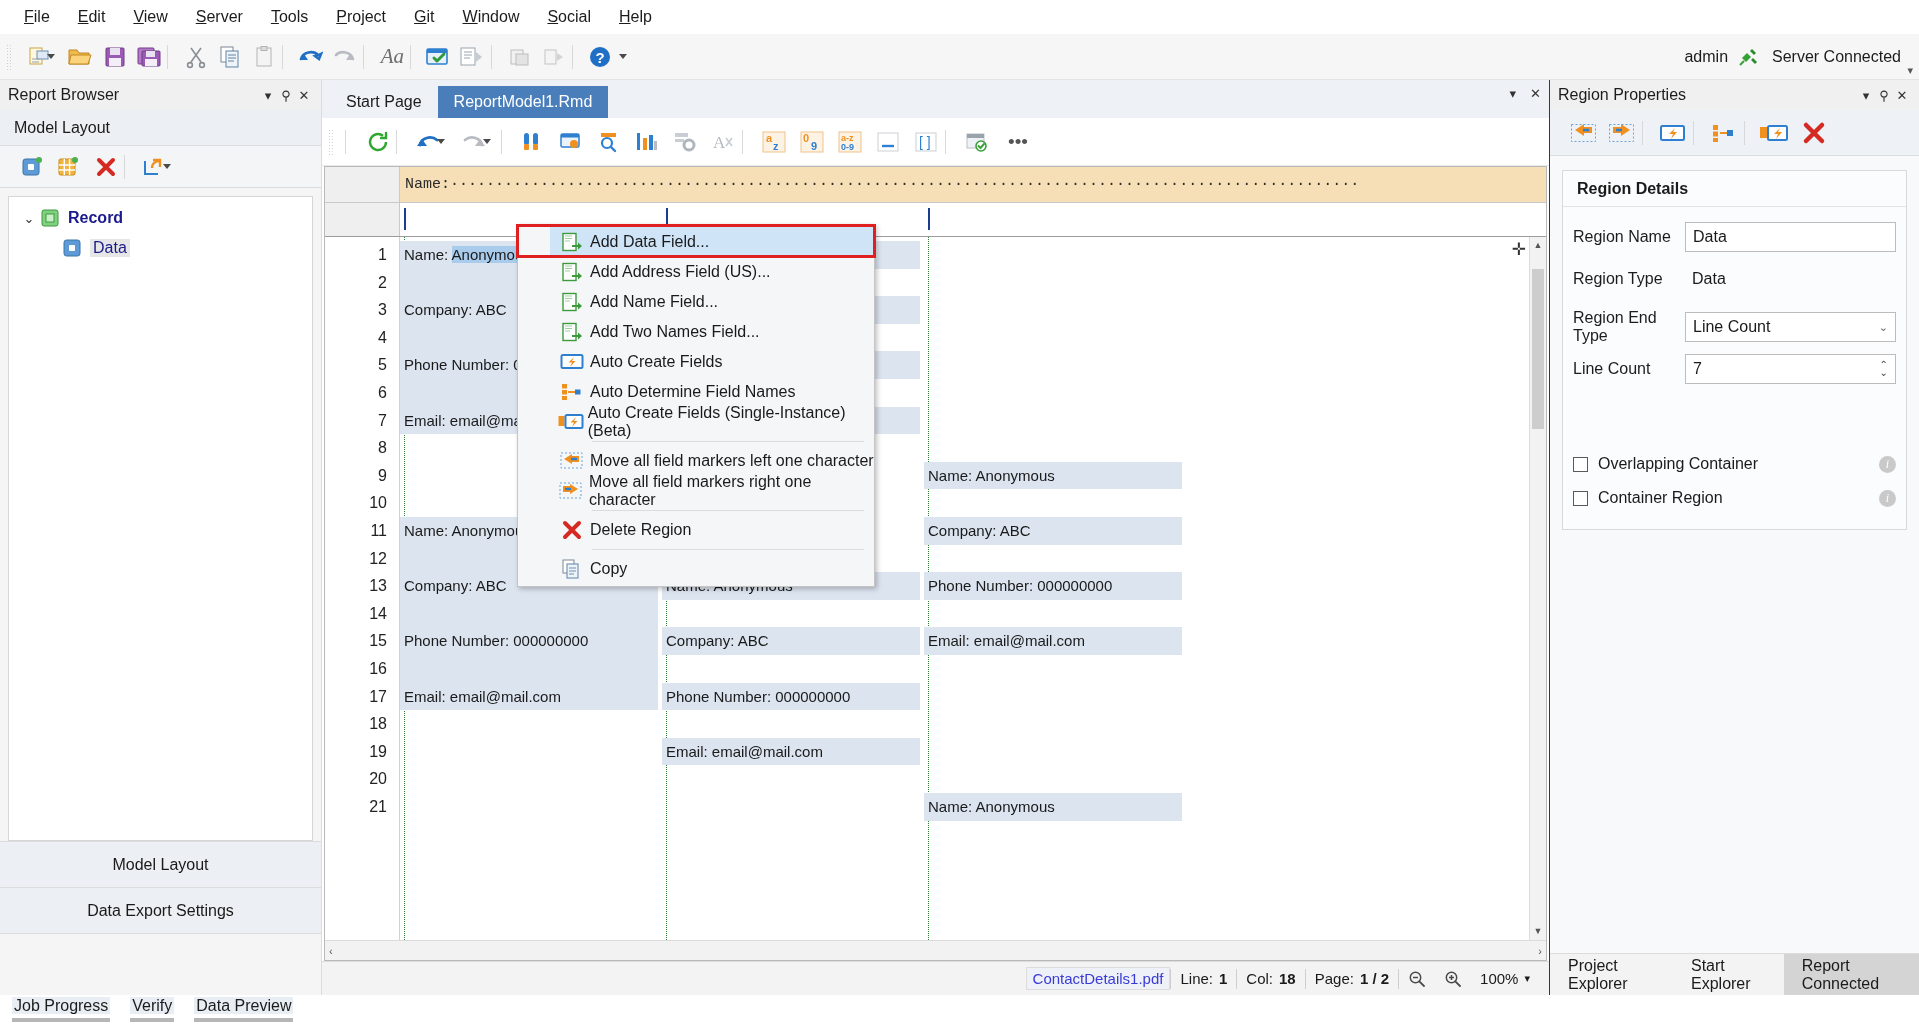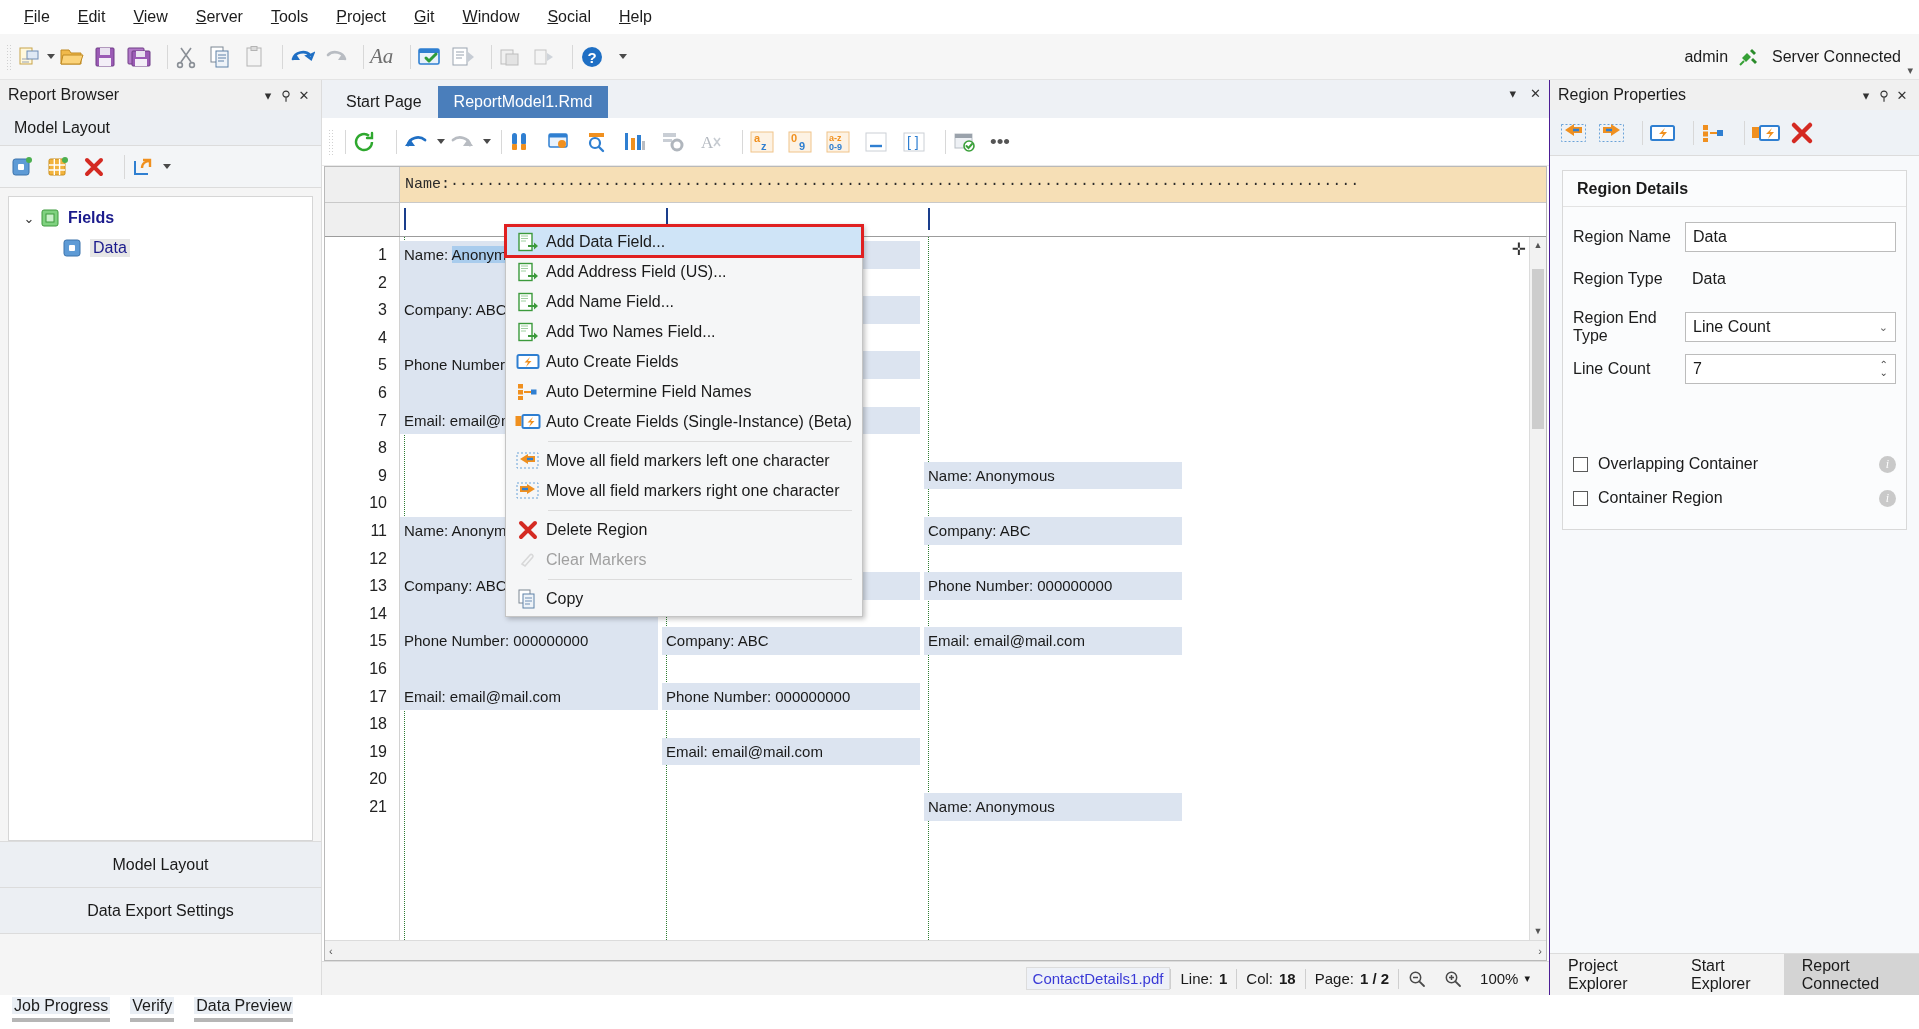--- a/index.html
+++ b/index.html
@@ -18,21 +18,21 @@
   .menubar { height: 34px; display: flex; align-items: center; padding-left: 10px; background: #ffffff; flex: none; }
   .menubar .mi { padding: 3px 14px; font-size: 16px; color: #1c1c1c; cursor: default; }
   .menubar .mi u { text-decoration: underline; }
 
   
   .toolbar { height: 46px; background: #f6f6f6; border-bottom: 1px solid #e4e4e4;
              display: flex; align-items: center; padding: 0 6px; flex: none; position: relative; }
   .grip { width: 7px; height: 26px; margin-right: 4px;
           background-image: radial-gradient(#c9c9c9 1px, transparent 1px);
           background-size: 3px 3px; opacity: .85; }
-  .tbtn { width: 34px; height: 34px; display: flex; align-items: center; justify-content: flex-start; cursor: default; }
+  .tbtn { width: 34px; height: 34px; display: flex; align-items: center; justify-content: flex-end; cursor: default; }
   .tsep { width: 1px; height: 24px; background: #d8d8d8; margin: 0 6px; }
   .caret-sm { width: 0; height: 0; border-left: 4px solid transparent; border-right: 4px solid transparent;
               border-top: 5px solid #4a4a4a; margin-left: -4px; margin-right: 4px; }
   .tb-right { margin-left: auto; display: flex; align-items: center; gap: 10px; padding-right: 12px; }
   .tb-right .user { font-size: 16px; color: #1c1c1c; }
   .tb-right .srv { font-size: 16px; color: #1c1c1c; }
   .ddchev { position: absolute; right: 6px; bottom: 2px; font-size: 11px; color: #555; }
 
   
   .bodyrow { flex: 1; display: flex; min-height: 0; background: #a16207; }
@@ -355,21 +355,21 @@
 
       <div class="treebox">
         <div class="tnode">
           <span class="chev">⌄</span>
           <span class="ico">
             <svg width="18" height="18" viewBox="0 0 18 18">
               <rect x="1" y="1" width="16" height="16" rx="2" fill="#7fd17f" stroke="#3f9a3f"></rect>
               <rect x="5" y="5" width="8" height="8" fill="#caf0ca" stroke="#3f9a3f"></rect>
             </svg>
           </span>
-          <span class="lbl-record">Fields</span>
+          <span class="lbl-record">Record</span>
         </div>
         <div class="tnode child">
           <span class="ico">
             <svg width="18" height="18" viewBox="0 0 18 18">
               <rect x="1" y="1" width="16" height="16" rx="2.5" fill="#5e9bd6" stroke="#3a72ab"></rect>
               <rect x="6" y="6" width="6" height="6" rx="1" fill="#ffffff"></rect>
             </svg>
           </span>
           <span class="lbl-data">Data</span>
         </div>
@@ -595,21 +595,21 @@
             <div class="thumb"></div>
             <div class="dn">▼</div>
           </div>
         </div>
 
         <div class="hscroll">
           <span>‹</span>
           <span>›</span>
         </div>
 
-        <div class="ctxmenu" id="ctxmenu" style="left:180px; top:57px;">
+        <div class="ctxmenu" id="ctxmenu" style="left:192px; top:57px;padding-left:32px;">
             <div class="ctxitem hl2">
               <span class="ci">
                 <svg width="22" height="20" viewBox="0 0 22 20">
                   <rect x="2" y="1.5" width="13" height="17" fill="#fff" stroke="#3c9a3c" stroke-width="1.4"></rect>
                   <path d="M4 4h7M4 6.5h7M4 9h5" stroke="#9fcf9f" stroke-width="1.1"></path>
                   <path d="M11 13h6v-2.5l4 3.5-4 3.5V15h-6z" fill="#3c9a3c"></path>
                 </svg>
               </span>
               <span>Add Data Field...</span>
             </div>
@@ -697,28 +697,20 @@
               <span>Move all field markers right one character</span>
             </div>
             <div class="ctxsep"></div>
             <div class="ctxitem">
               <span class="ci">
                 <svg width="22" height="20" viewBox="0 0 22 20">
                   <path d="M4 3l14 14M18 3L4 17" stroke="#d42a22" stroke-width="4" stroke-linecap="round"></path>
                 </svg>
               </span>
               <span>Delete Region</span>
-            </div>
-            <div class="ctxitem disabled">
-              <span class="ci" style="opacity: 0.45;">
-                <svg width="22" height="20" viewBox="0 0 22 20">
-                  <path d="M5 14l8-9c1.5-1.7 4 .4 2.6 2.2L8 16z" fill="none" stroke="#b5b5b5" stroke-width="1.6"></path>
-                </svg>
-              </span>
-              <span>Clear Markers</span>
             </div>
             <div class="ctxsep"></div>
             <div class="ctxitem">
               <span class="ci">
                 <svg width="22" height="20" viewBox="0 0 22 20">
                   <rect x="2" y="1" width="11" height="13" fill="#fff" stroke="#7d8794"></rect>
                   <rect x="6" y="5" width="11" height="14" fill="#eef3f8" stroke="#5f82a8"></rect>
                   <path d="M8 9h7M8 12h7M8 15h5" stroke="#6e8fb5" stroke-width="1"></path>
                 </svg>
               </span>

